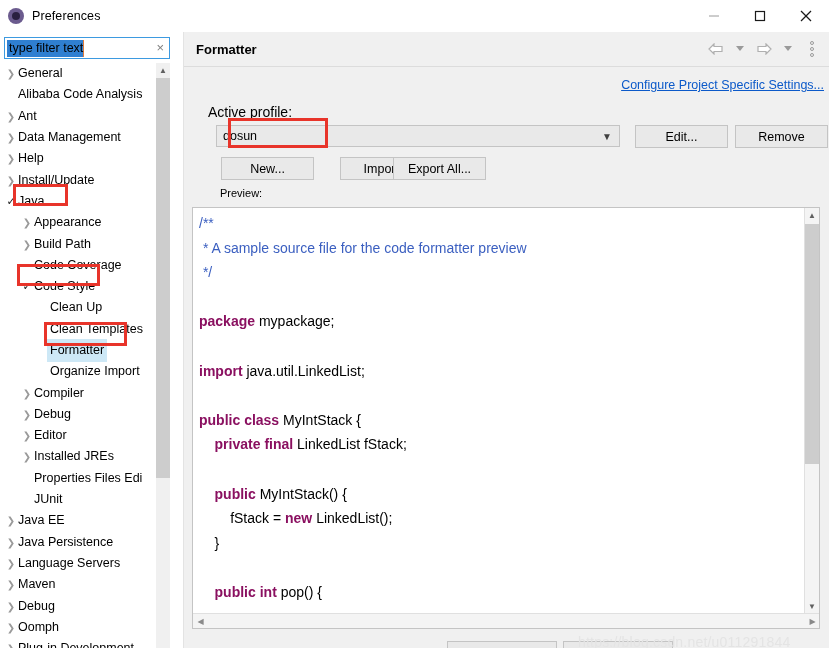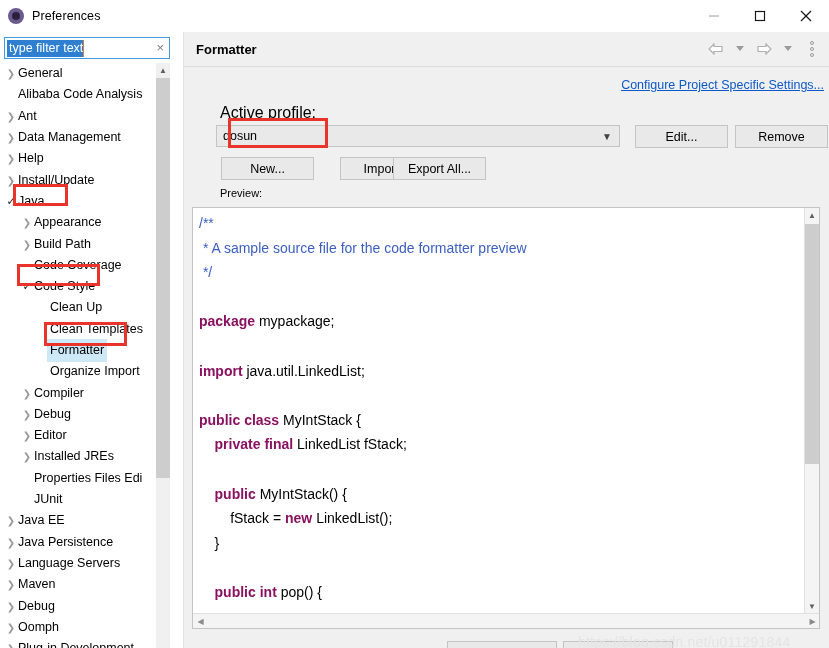--- a/index.html
+++ b/index.html
@@ -76,21 +76,21 @@
     position: absolute;
     left: 4px; top: 5px;
     width: 166px; height: 22px;
     border: 1px solid #3d9ae0;
     background: #ffffff;
     display: flex; align-items: center;
     box-sizing: border-box;
   }
   .filter-value {
     background: #2f7fd1;
-    color: #ffffff;
+    color: #000000;
     font-size: 12.5px;
     padding: 1px 0 2px 2px;
     margin-left: 2px;
     white-space: nowrap;
     border-right: 1px solid #e07b39;
   }
   .filter-clear {
     position: absolute; right: 5px; top: 3px;
     color: #808080; font-size: 13px;
     line-height: 14px;
@@ -214,22 +214,22 @@
     position: absolute;
     right: 5px; top: 11px;
     font-size: 12.5px;
     color: #0b59c9;
     text-decoration: underline;
     white-space: nowrap;
     text-align: center;
   }
   .lbl-active {
     position: absolute;
-    left: 36px; top: 37px;
-    font-size: 16px;
+    left: 24px; top: 37px;
+    font-size: 14px;
   }
   .combo {
     position: absolute;
     left: 32px; top: 58px;
     width: 404px; height: 22px;
     background: #e9e9e9;
     border: 1px solid #c4c4c4;
     box-sizing: border-box;
     display: flex; align-items: center;
     font-size: 12.5px;

